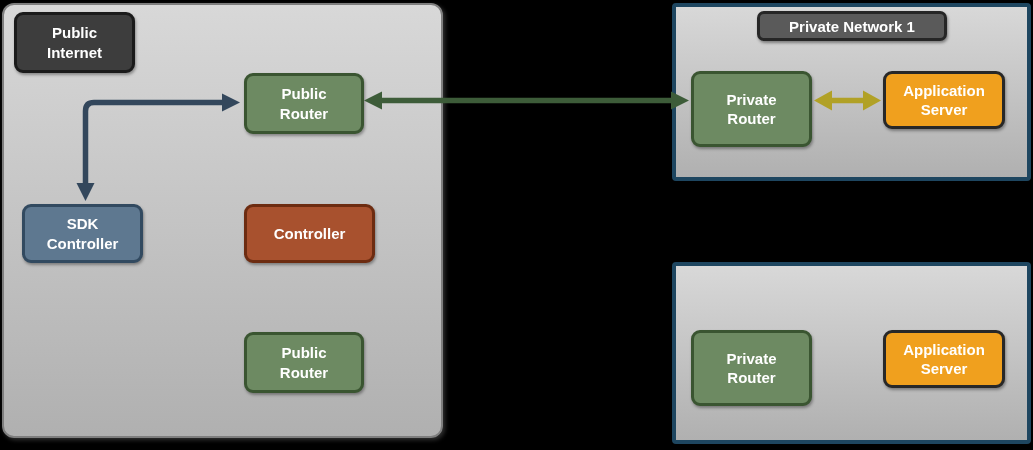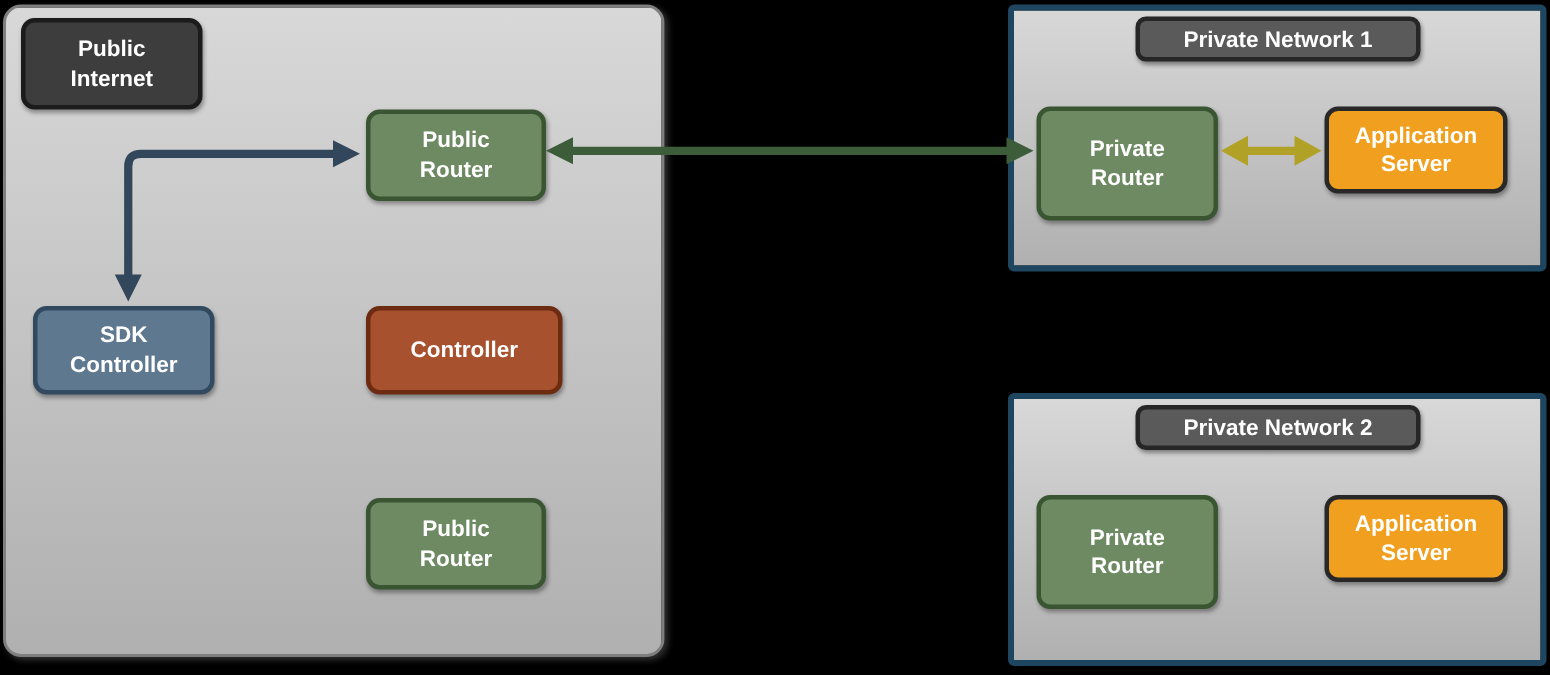--- a/index.html
+++ b/index.html
@@ -132,21 +132,20 @@
 
   <div class="zone network-zone pn1">
     <div class="net-title pos-net-title">Private Network 1</div>
     <div class="node router pos-private-router">Private
 Router</div>
     <div class="node server pos-app-server">Application
 Server</div>
   </div>
 
   <div class="zone network-zone pn2">
-    <div class="net-title pos-net-title">Private Network 2</div>
     <div class="node router pos-private-router">Private
 Router</div>
     <div class="node server pos-app-server">Application
 Server</div>
   </div>
 
   <svg class="arrows" viewBox="0 0 1033 450">
 
     <g>
       <path class="stroke-navy" d="M 85.5 187 L 85.5 111 Q 85.5 102.5 94 102.5 L 226 102.5" fill="none" stroke-width="5.5" stroke-linecap="butt"></path>

